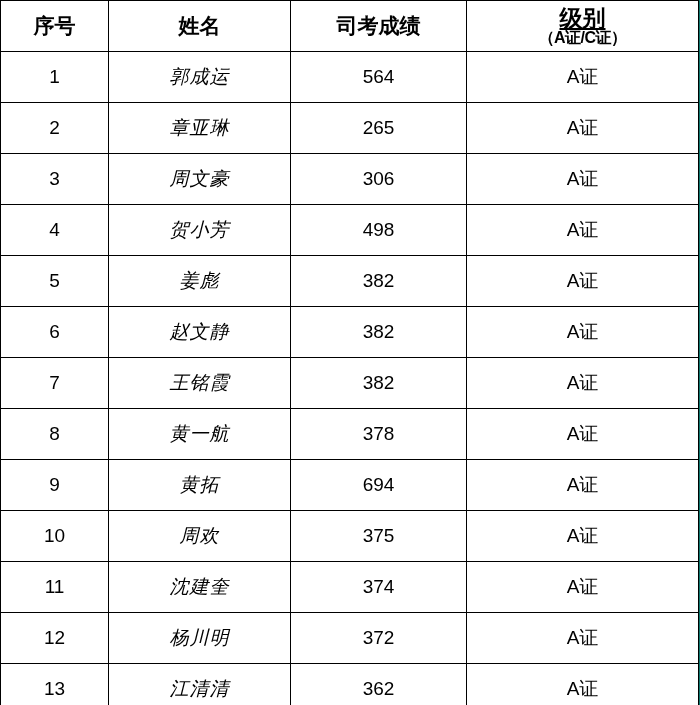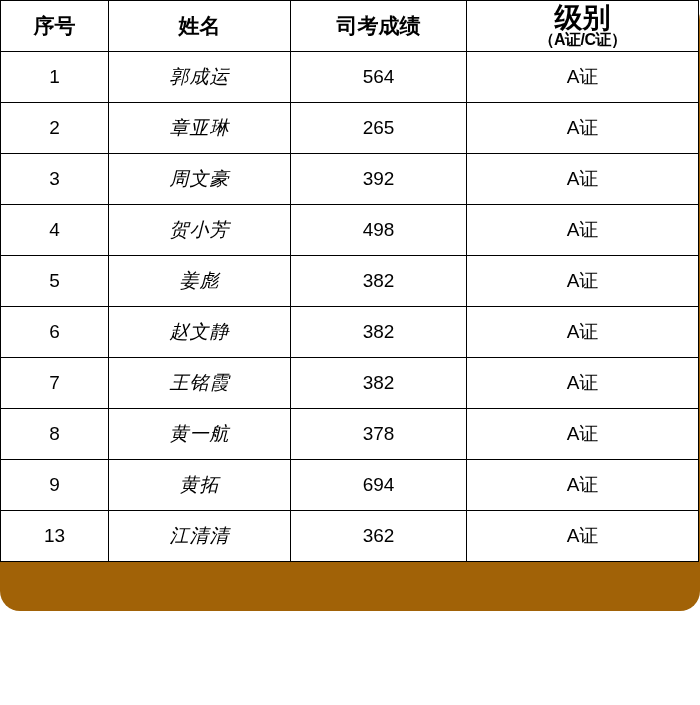--- a/index.html
+++ b/index.html
@@ -9,24 +9,23 @@
   }
   body {
     width: 700px;
     height: 705px;
     font-family: "Liberation Sans", sans-serif;
     color: #000000;
     overflow: hidden;
   }
   .sheet {
     width: 700px;
-    height: 611px;
+    height: 705px;
     position: relative;
-    background: #a16207;
-    border-radius: 20px;
+    background: #0f766e;
   }
   table.score-table {
     border-collapse: collapse;
     width: 698px;
     margin: 0;
     table-layout: fixed;
   }
   table.score-table col.c-idx   { width: 108px; }
   table.score-table col.c-name  { width: 182px; }
   table.score-table col.c-score { width: 176px; }
@@ -45,22 +44,23 @@
     font-weight: bold;
     font-size: 21px;
     line-height: 1.08;
   }
   .hdr-level {
     display: block;
     font-weight: bold;
   }
   .hdr-level .lv-main {
     display: block;
-    font-size: 28px;
+    font-size: 23px;
     line-height: 1.05;
+    text-decoration: underline;
   }
   .hdr-level .lv-sub {
     display: block;
     font-size: 16px;
     line-height: 1.05;
     letter-spacing: -0.5px;
   }
   table.score-table tbody td {
     height: 50px;
     font-size: 19px;
@@ -113,21 +113,21 @@
       </tr>
       <tr>
         <td class="idx">2</td>
         <td class="name">章亚琳</td>
         <td class="score">265</td>
         <td class="level">A证</td>
       </tr>
       <tr>
         <td class="idx">3</td>
         <td class="name">周文豪</td>
-        <td class="score">392</td>
+        <td class="score">306</td>
         <td class="level">A证</td>
       </tr>
       <tr>
         <td class="idx">4</td>
         <td class="name">贺小芳</td>
         <td class="score">498</td>
         <td class="level">A证</td>
       </tr>
       <tr>
         <td class="idx">5</td>
@@ -153,20 +153,38 @@
         <td class="score">378</td>
         <td class="level">A证</td>
       </tr>
       <tr>
         <td class="idx">9</td>
         <td class="name">黄拓</td>
         <td class="score">694</td>
         <td class="level">A证</td>
       </tr>
       <tr>
+        <td class="idx">10</td>
+        <td class="name">周欢</td>
+        <td class="score">375</td>
+        <td class="level">A证</td>
+      </tr>
+      <tr>
+        <td class="idx">11</td>
+        <td class="name">沈建奎</td>
+        <td class="score">374</td>
+        <td class="level">A证</td>
+      </tr>
+      <tr>
+        <td class="idx">12</td>
+        <td class="name">杨川明</td>
+        <td class="score">372</td>
+        <td class="level">A证</td>
+      </tr>
+      <tr>
         <td class="idx">13</td>
         <td class="name">江清清</td>
         <td class="score">362</td>
         <td class="level">A证</td>
       </tr>
     </tbody>
   </table>
 </div>
 
 </body></html>

